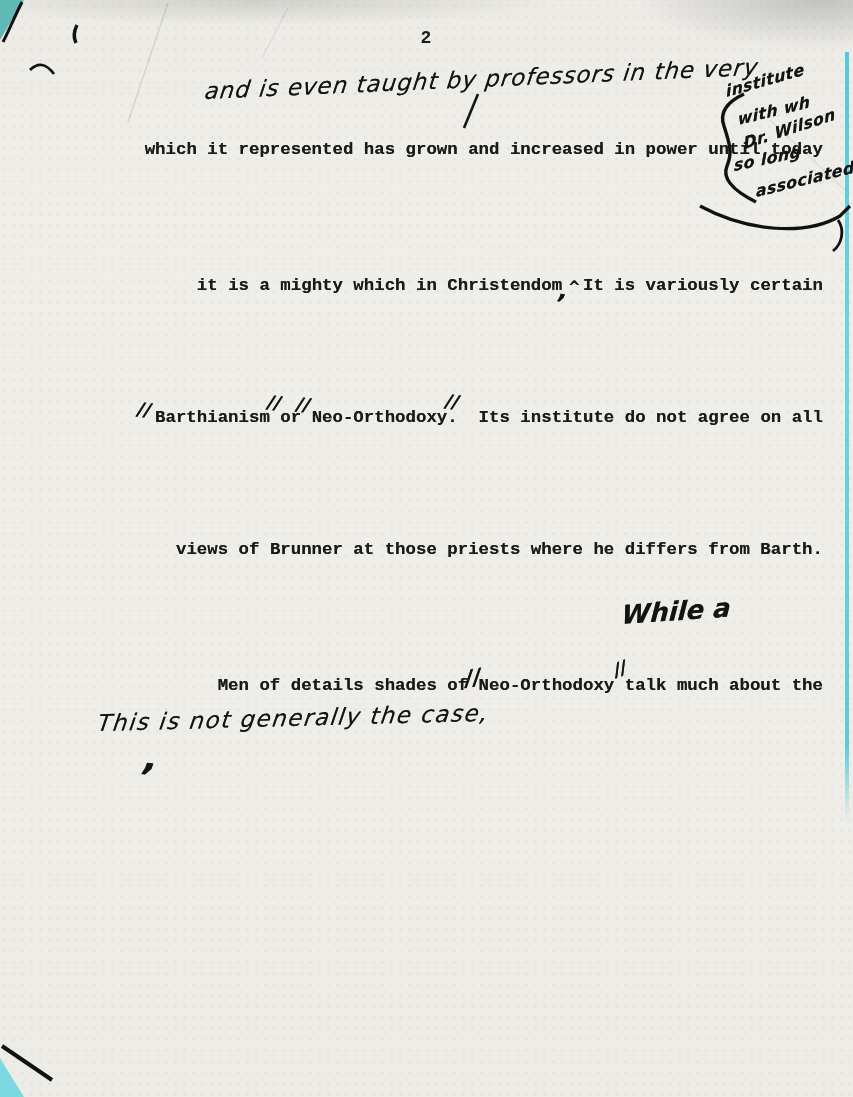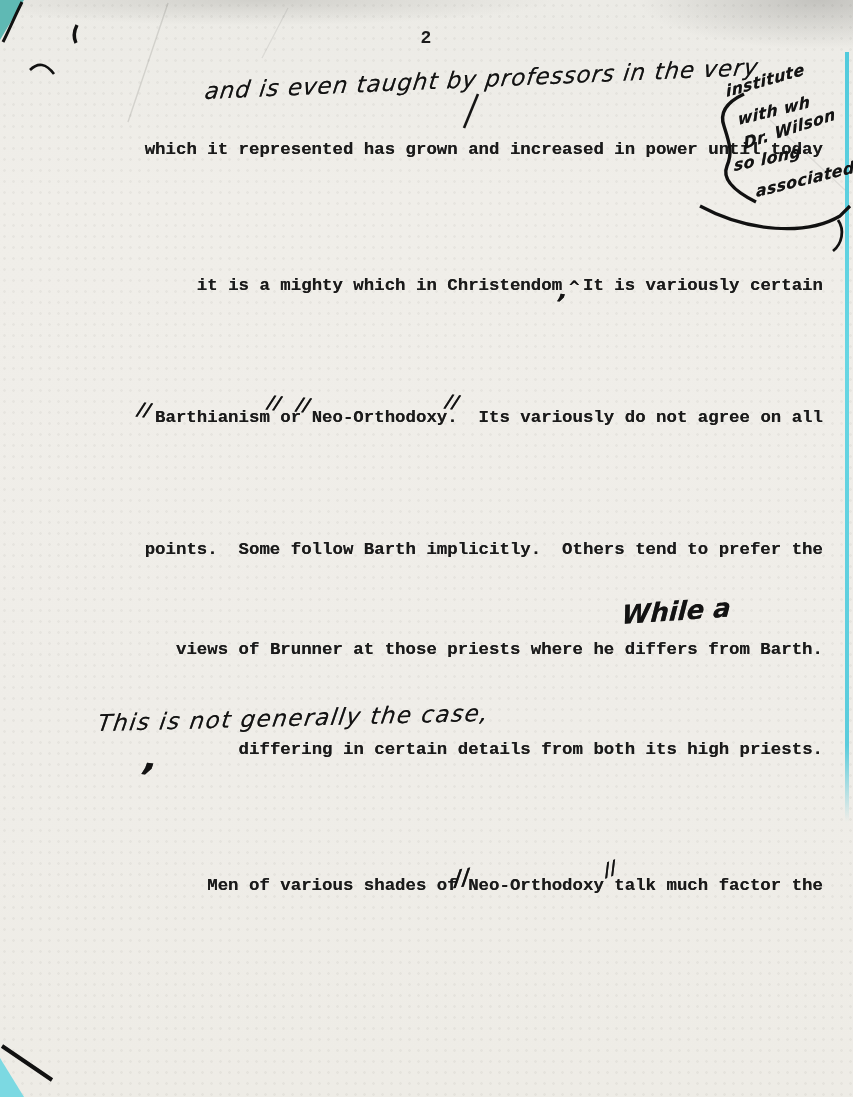--- a/index.html
+++ b/index.html
@@ -69,27 +69,25 @@
   <div class="tri-bl"></div>
   <div class="cyan-strip"></div>
 
   <div class="pagenum">2</div>
 
   <div class="typescript">
     <div class="tline">which it represented has grown and increased in power until today</div>
 
     <div class="tline"><span>it is a mighty which in Christendom</span><span class="mark m-comma">,</span><span class="mark m-caret">^</span><span>  It is variously certain</span></div>
 
-    <div class="tline"><span class="mark m-qb1">//</span><span>Barthianism</span><span class="mark m-qb2">//</span><span> or </span><span class="mark m-qb3">//</span><span>Neo-Orthodoxy</span><span class="mark m-qb4">//</span><span>.  Its variously do not agree on all</span></div>
+    <div class="tline"><span class="mark m-qb1">//</span><span>Barthianism</span><span class="mark m-qb2">//</span><span> or </span><span class="mark m-qb3">//</span><span>Neo-Orthodoxy</span><span class="mark m-qb4">//</span><span>.  Its institute do not agree on all</span></div>
 
-    <div class="tline">points.  Some follow Barth implicitly.  Others tend to prefer the</div>
     <div class="tline">views of Brunner at those priests where he differs from Barth.</div>
-    <div class="tline">differing in certain details from both its high priests.</div>
 
-    <div class="tline indent"><span>Men of various shades of </span><span class="mark m-x1">//</span><span>Neo-Orthodoxy</span><span class="mark m-x2">//</span><span> talk much factor the</span></div>
+    <div class="tline indent"><span>Men of details shades of </span><span class="mark m-x1">//</span><span>Neo-Orthodoxy</span><span class="mark m-x2">//</span><span> talk much about the</span></div>
 
     
     
     
     
     
     
     
     
     

